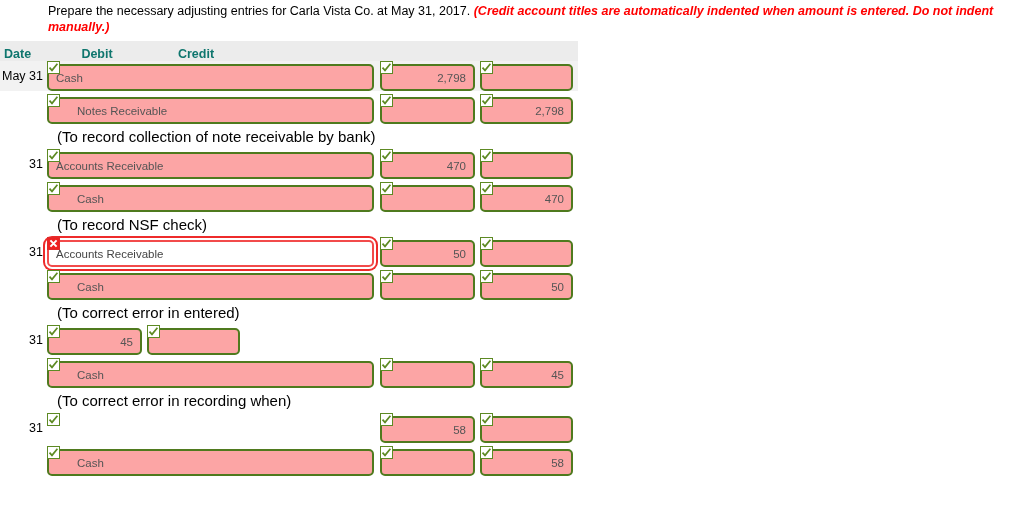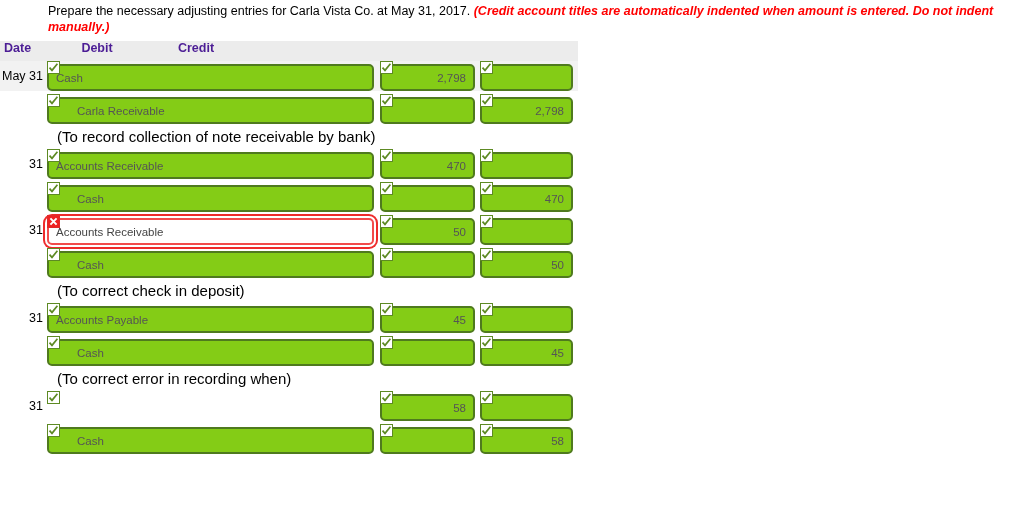--- a/index.html
+++ b/index.html
@@ -40,24 +40,24 @@
     display: flex;
     align-items: flex-start;
     position: relative;
   }
 
   
   .thead {
     background: #ececec;
     height: 20px;
     display: flex;
-    align-items: flex-start;
+    align-items: flex-end;
     font-size: 12.5px;
     font-weight: bold;
-    color: #4c1d95;
+    color: #0f766e;
   }
   .th-date   { width: 47px; padding-left: 4px; box-sizing: border-box; }
   .th-acct   { width: 333px; }
   .th-debit  { width: 100px; text-align: center; }
   .th-credit { width: 98px; text-align: center; }
 
   
   .band {
     position: absolute;
     left: 0;
@@ -92,21 +92,21 @@
   }
   .f-acct   { width: 333px; flex: 0 0 333px; padding-right: 6px; }
   .f-debit  { width: 100px; flex: 0 0 100px; padding-right: 5px; }
   .f-credit { width: 98px;  flex: 0 0 98px;  padding-right: 5px; }
 
   .inp {
     box-sizing: border-box;
     width: 100%;
     height: 27px;
     margin-top: 3px;
-    background: #84cc16;
+    background: #fca5a5;
     border: 2px solid #4f7a1e;
     border-radius: 5px;
     font-family: "Liberation Sans", sans-serif;
     font-size: 11.5px;
     color: #555555;
     padding: 0 7px;
     display: flex;
     align-items: center;
     overflow: hidden;
     white-space: nowrap;
@@ -196,21 +196,21 @@
       </div>
       <div class="spacer"></div>
       <div class="jrow">
         <div class="date"></div>
         <div class="field f-acct">
           <div class="badge">
             <svg width="11" height="11" viewBox="0 0 11 11">
               <path d="M1.5 5.6 L4 8.4 L9.4 1.8" stroke="#5d8a23" stroke-width="1.7" fill="none"></path>
             </svg>
           </div>
-          <div class="inp indent">Carla Receivable</div>
+          <div class="inp indent">Notes Receivable</div>
         </div>
         <div class="field f-debit">
           <div class="badge">
             <svg width="11" height="11" viewBox="0 0 11 11">
               <path d="M1.5 5.6 L4 8.4 L9.4 1.8" stroke="#5d8a23" stroke-width="1.7" fill="none"></path>
             </svg>
           </div>
           <div class="inp num"></div>
         </div>
         <div class="field f-credit">
@@ -273,20 +273,21 @@
         <div class="field f-credit">
           <div class="badge">
             <svg width="11" height="11" viewBox="0 0 11 11">
               <path d="M1.5 5.6 L4 8.4 L9.4 1.8" stroke="#5d8a23" stroke-width="1.7" fill="none"></path>
             </svg>
           </div>
           <div class="inp num">470</div>
         </div>
       </div>
       <div class="spacer"></div>
+      <div class="explain">(To record NSF check)</div>
       <div class="jrow">
         <div class="date">31</div>
         <div class="field f-acct error">
           <div class="badge bad">
             <svg width="11" height="11" viewBox="0 0 11 11">
               <path d="M2.4 2.4 L8.6 8.6 M8.6 2.4 L2.4 8.6" stroke="#ffffff" stroke-width="2" fill="none"></path>
             </svg>
           </div>
           <div class="inp">Accounts Receivable</div>
         </div>
@@ -329,31 +330,23 @@
         <div class="field f-credit">
           <div class="badge">
             <svg width="11" height="11" viewBox="0 0 11 11">
               <path d="M1.5 5.6 L4 8.4 L9.4 1.8" stroke="#5d8a23" stroke-width="1.7" fill="none"></path>
             </svg>
           </div>
           <div class="inp num">50</div>
         </div>
       </div>
       <div class="spacer"></div>
-      <div class="explain">(To correct check in deposit)</div>
+      <div class="explain">(To correct error in entered)</div>
       <div class="jrow">
         <div class="date">31</div>
-        <div class="field f-acct">
-          <div class="badge">
-            <svg width="11" height="11" viewBox="0 0 11 11">
-              <path d="M1.5 5.6 L4 8.4 L9.4 1.8" stroke="#5d8a23" stroke-width="1.7" fill="none"></path>
-            </svg>
-          </div>
-          <div class="inp">Accounts Payable</div>
-        </div>
         <div class="field f-debit">
           <div class="badge">
             <svg width="11" height="11" viewBox="0 0 11 11">
               <path d="M1.5 5.6 L4 8.4 L9.4 1.8" stroke="#5d8a23" stroke-width="1.7" fill="none"></path>
             </svg>
           </div>
           <div class="inp num">45</div>
         </div>
         <div class="field f-credit">
           <div class="badge">

